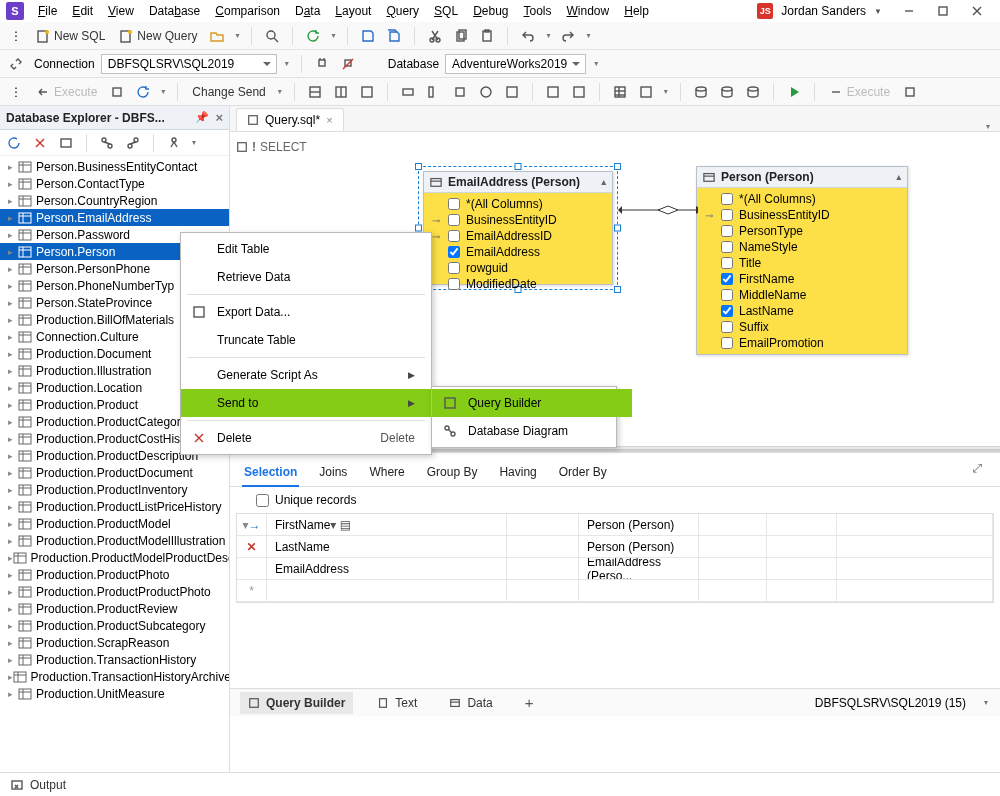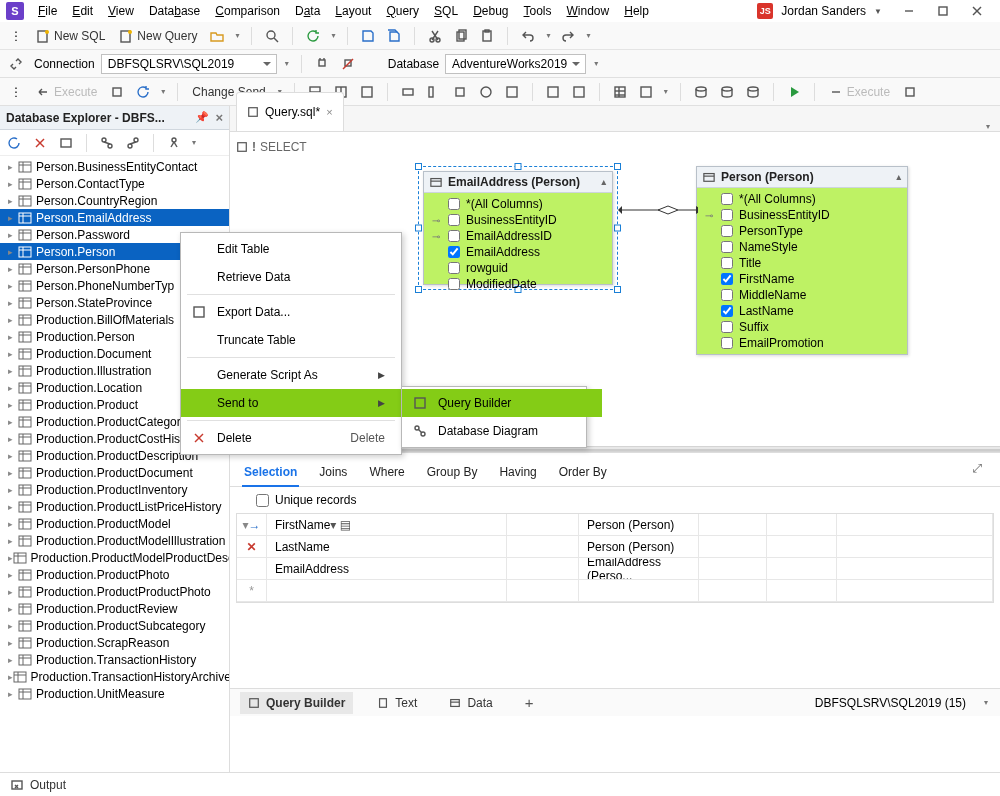--- a/index.html
+++ b/index.html
@@ -43,28 +43,28 @@
 .tree-item { display: flex; align-items: center; height: 17px; padding-left: 8px; white-space: nowrap; cursor: default; }
 .tree-item .caret { width: 10px; color: #888; font-size: 9px; }
 .tree-item .table-icon { width: 14px; height: 12px; margin-right: 4px; display: inline-flex; }
 .tree-item .table-icon svg { width: 14px; height: 12px; }
 .tree-item.selected { background: #0a63c2; color: #fff; }
 .tree-item.selected svg rect, .tree-item.selected svg line { stroke: #fff; }
 
 
 .main { flex: 1; display: flex; flex-direction: column; position: relative; }
 .tabbar { height: 26px; display: flex; align-items: flex-end; border-bottom: 1px solid #ddd; padding-left: 6px; background: #f6f6f6; }
-.tab { background: #fff; border: 1px solid #ddd; border-bottom: none; padding: 12px 10px; display: flex; align-items: center; gap: 6px; border-radius: 3px 3px 0 0; }
+.tab { background: #fff; border: 1px solid #ddd; border-bottom: none; padding: 4px 10px; display: flex; align-items: center; gap: 6px; border-radius: 3px 3px 0 0; }
 .tab .tab-close { color: #888; font-size: 11px; }
 .query-canvas { flex: 1; position: relative; background: #fff; }
 .select-chip { position: absolute; top: 8px; left: 6px; color: #666; font-size: 11px; display: flex; align-items: center; gap: 4px; }
 
 
 .diagram { position: absolute; inset: 0; }
-.entity { position: absolute; background: #bef264; border: 1px solid #b8c0c9; box-shadow: 1px 1px 3px rgba(0,0,0,.15); }
+.entity { position: absolute; background: #fde047; border: 1px solid #b8c0c9; box-shadow: 1px 1px 3px rgba(0,0,0,.15); }
 .entity-header { background: #eef2f6; border-bottom: 1px solid #cdd5dd; padding: 3px 6px; display: flex; align-items: center; gap: 6px; font-weight: 600; color: #222; }
 .entity-header .collapse { margin-left: auto; font-size: 9px; color: #666; }
 .entity-body { padding: 3px 0; }
 .entity-row { display: flex; align-items: center; gap: 6px; padding: 1px 8px; height: 16px; }
 .entity-row input[type=checkbox] { width: 12px; height: 12px; }
 .entity-row .key { color: #777; font-size: 10px; width: 10px; }
 .sel-handles .h { position: absolute; width: 7px; height: 7px; background: #fff; border: 1px solid #1a7fd6; }
 .selwrap { position: absolute; border: 1px dashed #1a7fd6; padding: 4px; }
 
 
@@ -569,21 +569,21 @@
         </div>
         <div class="tree-item">
           <span class="caret">▸</span>
           <span class="table-icon">
             <svg viewBox="0 0 14 12">
               <rect x="1" y="1" width="12" height="10" stroke="#666" fill="none"></rect>
               <line x1="1" y1="4" x2="13" y2="4" stroke="#666"></line>
               <line x1="5" y1="1" x2="5" y2="11" stroke="#666"></line>
             </svg>
           </span>
-          <span>Production.Person</span>
+          <span>Connection.Culture</span>
         </div>
         <div class="tree-item">
           <span class="caret">▸</span>
           <span class="table-icon">
             <svg viewBox="0 0 14 12">
               <rect x="1" y="1" width="12" height="10" stroke="#666" fill="none"></rect>
               <line x1="1" y1="4" x2="13" y2="4" stroke="#666"></line>
               <line x1="5" y1="1" x2="5" y2="11" stroke="#666"></line>
             </svg>
           </span>
@@ -1055,21 +1055,21 @@
 </div>
 
 <div class="statusbar">
   <svg width="14" height="14" viewBox="0 0 14 14">
       <rect x="2" y="3" width="10" height="8" class="icon-stroke"></rect>
       <path d="M5 7l3 3M8 7l-3 3" class="icon-stroke"></path>
     </svg>
   <span>Output</span>
 </div>
 
-<div class="context-menu" style="left:180px; top:232px; width:222px;">
+<div class="context-menu" style="left:180px; top:232px; width:252px;">
   <div class="ctx-item">
       <span class="ico"></span>
       <span>Edit Table</span>
     </div>
   <div class="ctx-item">
       <span class="ico"></span>
       <span>Retrieve Data</span>
     </div>
   <div class="ctx-sep"></div>
   <div class="ctx-item">

